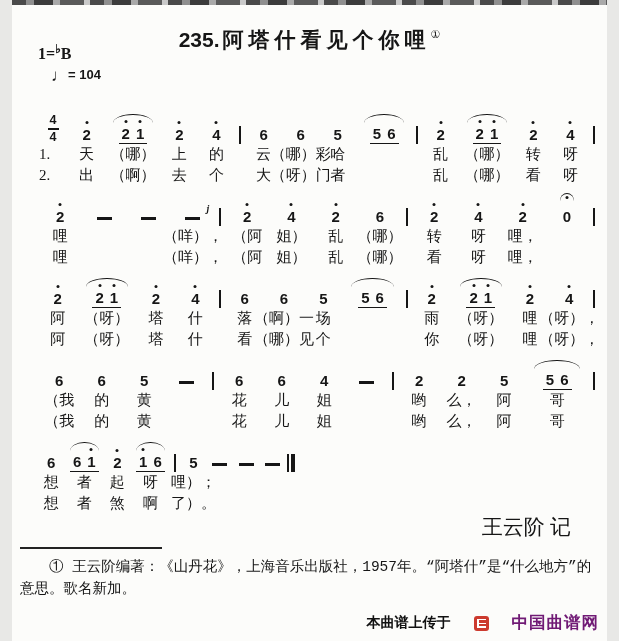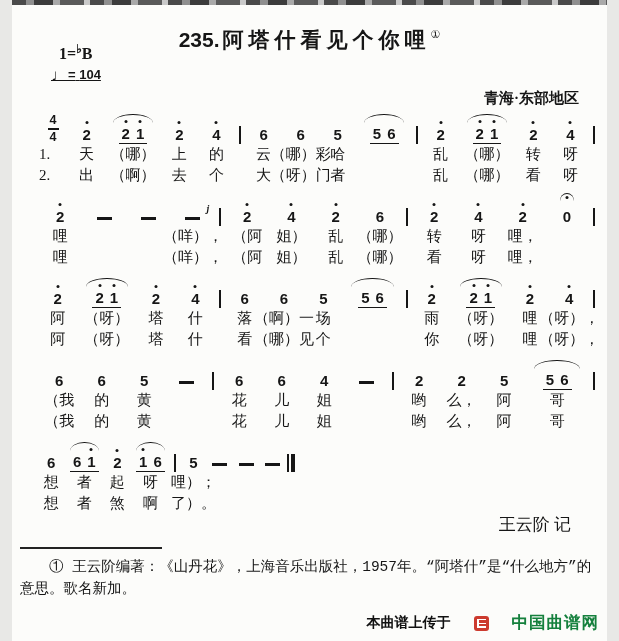--- a/index.html
+++ b/index.html
@@ -4,23 +4,23 @@
 <style>
   html,body{margin:0;padding:0;background:#e8e8e6;}
   .page{position:relative;width:595px;height:641px;background:#fcfcfa;overflow:hidden;
         font-family:"Liberation Serif",serif;color:#161616;margin:0 auto;}
   .scan-edge{position:absolute;top:0;left:0;right:0;height:5px;
      background:repeating-linear-gradient(90deg,#4a4a4a 0 14px,#8f8f8f 14px 22px,#3c3c3c 22px 41px,#a9a9a9 41px 48px,#5a5a5a 48px 72px,#c9c9c9 72px 78px);}
   .title{position:absolute;top:26px;left:0;right:0;text-align:center;
      font-family:"Liberation Sans",sans-serif;font-weight:bold;font-size:21px;}
   .title .tt{letter-spacing:5px;margin-left:3px;}
   .title sup{font-size:11px;font-weight:normal;vertical-align:9px;letter-spacing:0;}
-  .keysig{position:absolute;left:26px;top:42px;font-weight:bold;font-size:16px;margin-left:21px;}
+  .keysig{position:absolute;left:26px;top:42px;font-weight:bold;font-size:16px;}
   .keysig .flat{font-size:12px;vertical-align:6px;}
-  .tempo{position:absolute;left:39px;top:66px;font-family:"Liberation Sans",sans-serif;font-weight:bold;font-size:13px;text-decoration:underline;}
+  .tempo{position:absolute;left:39px;top:66px;font-family:"Liberation Sans",sans-serif;font-weight:bold;font-size:13px;}
   .tempo .tn{font-size:17px;vertical-align:-2px;}
   .subtitle{position:absolute;top:64px;left:0;right:0;text-align:center;font-size:15px;letter-spacing:3px;}
   .subtitle sup{font-size:10px;vertical-align:6px;letter-spacing:0;}
   .region{position:absolute;top:89px;right:28px;font-weight:bold;font-size:15px;}
   
   .score{position:absolute;top:110px;left:26px;right:8px;}
   .system{display:flex;align-items:flex-start;margin-bottom:6px;}
   .col{display:flex;flex-direction:column;flex:1;min-width:0;}
   .col.grpcol{flex:1.5;}
   .col.colbar{flex:0 0 10px;}
@@ -38,21 +38,21 @@
   .grace{position:absolute;top:-14px;right:-9px;font-family:"Liberation Serif",serif;font-style:italic;font-weight:bold;font-size:10px;}
   .barline{width:1.6px;height:18px;background:#161616;}
   .finalbar{display:flex;gap:2.5px;align-items:flex-end;}
   .finalbar .b1{display:block;width:1.6px;height:18px;background:#161616;}
   .finalbar .b2{display:block;width:3.5px;height:18px;background:#161616;}
   .ferm{position:absolute;top:1px;left:50%;transform:translateX(-50%);width:14px;height:7px;border-top:1.6px solid #161616;border-radius:100% 100% 0 0/200% 200% 0 0;}
   .ferm::after{content:"";position:absolute;top:2px;left:50%;transform:translateX(-50%);width:3px;height:3px;background:#161616;border-radius:50%;}
   .ts{display:flex;flex-direction:column;align-items:center;font-family:"Liberation Sans",sans-serif;font-weight:bold;font-size:12.5px;line-height:1.05;margin-bottom:0;}
   .ts .tsl{width:11px;height:1.6px;background:#161616;margin:1px 0;}
   
-  .credit{position:absolute;top:513px;right:36px;font-size:17px;}
+  .credit{position:absolute;top:513px;right:36px;font-size:21px;}
   .fdivider{position:absolute;top:547px;left:8px;width:142px;height:2px;background:#222;}
   .footnotes{position:absolute;top:557px;left:8px;right:10px;font-size:14.5px;line-height:1.5;}
   .footnotes p{margin:0 0 7px;text-indent:2em;font-family:Liberation Mono, monospace;}
   .upload{position:absolute;right:8px;bottom:7px;display:flex;align-items:center;gap:23px;}
   .upload .pre{font-family:"Liberation Sans",sans-serif;font-weight:bold;font-size:14px;color:#111;}
   .logoicon{width:15px;height:15px;border-radius:3px;position:relative;flex:0 0 15px;}
   .logoicon::before{content:"";position:absolute;left:3px;top:3px;bottom:3px;width:2px;background:#fff;}
   .logoicon::after{content:"";position:absolute;right:3px;top:3.5px;width:7px;height:9px;
      background:repeating-linear-gradient(#fff 0 1.5px,transparent 1.5px 3.6px);}
   .logotext{font-family:"Liberation Sans",sans-serif;font-weight:bold;font-size:16.5px;letter-spacing:1px;}
@@ -70,21 +70,20 @@
 
   <div class="keysig">
     <span>1=</span><span class="flat">♭</span><span>B</span>
   </div>
 
   <div class="tempo">
     <span class="tn">♩</span><span>=</span>&nbsp;<span>104</span>
   </div>
 
 
-  <div class="region">青海·东部地区</div>
 
   <div class="score">
       <div class="system">
         <div class="col tscol">
           <div class="narea">
             <div class="ts">
               <span>4</span>
               <span class="tsl"></span>
               <span>4</span>
             </div>
@@ -732,16 +731,16 @@
 
   <div class="fdivider"></div>
 
   <div class="footnotes">
     <p><span>①</span> <span>王云阶编著：《山丹花》，上海音乐出版社，1957年。“阿塔什”是“什么地方”的意思。歌名新加。</span></p>
   </div>
 
   <div class="upload">
     <span class="pre">本曲谱上传于</span>
     <span class="logoicon" style="background: rgb(204, 58, 46);"></span>
-    <span class="logotext" style="color: #15803d;">中国曲谱网</span>
+    <span class="logotext" style="color: #701a75;">中国曲谱网</span>
   </div>
 
 </div>
 
 </body></html>

